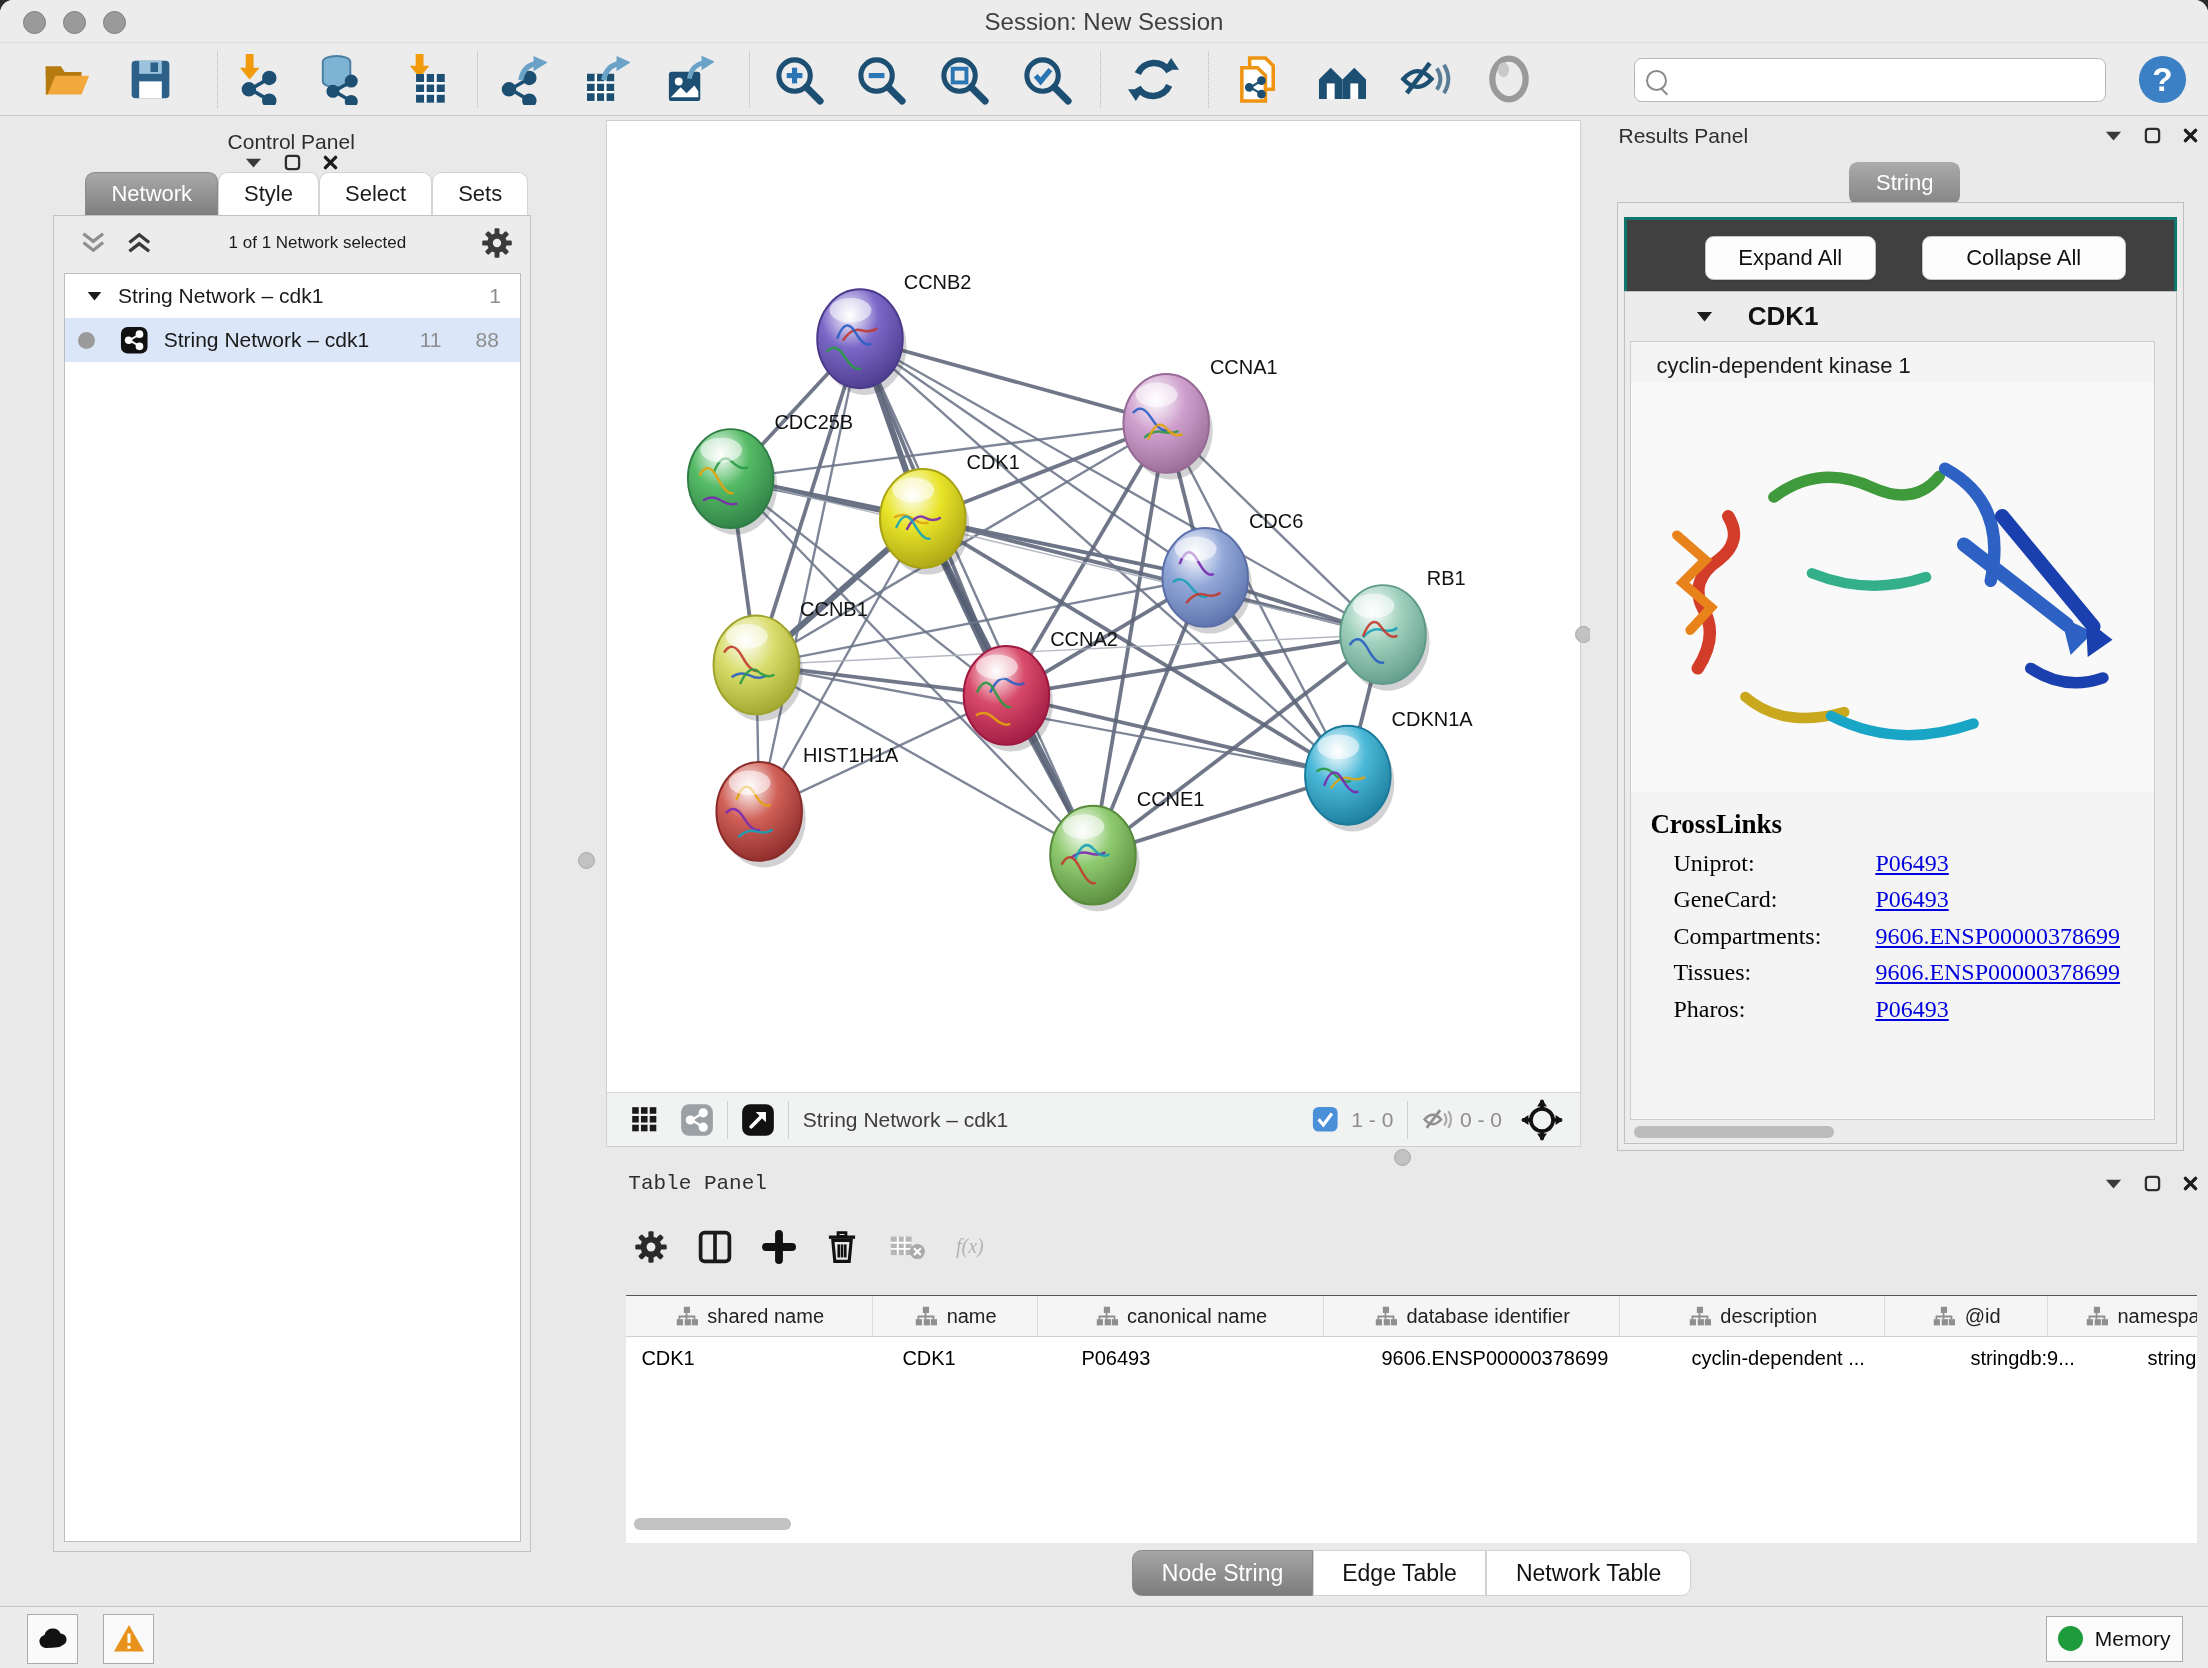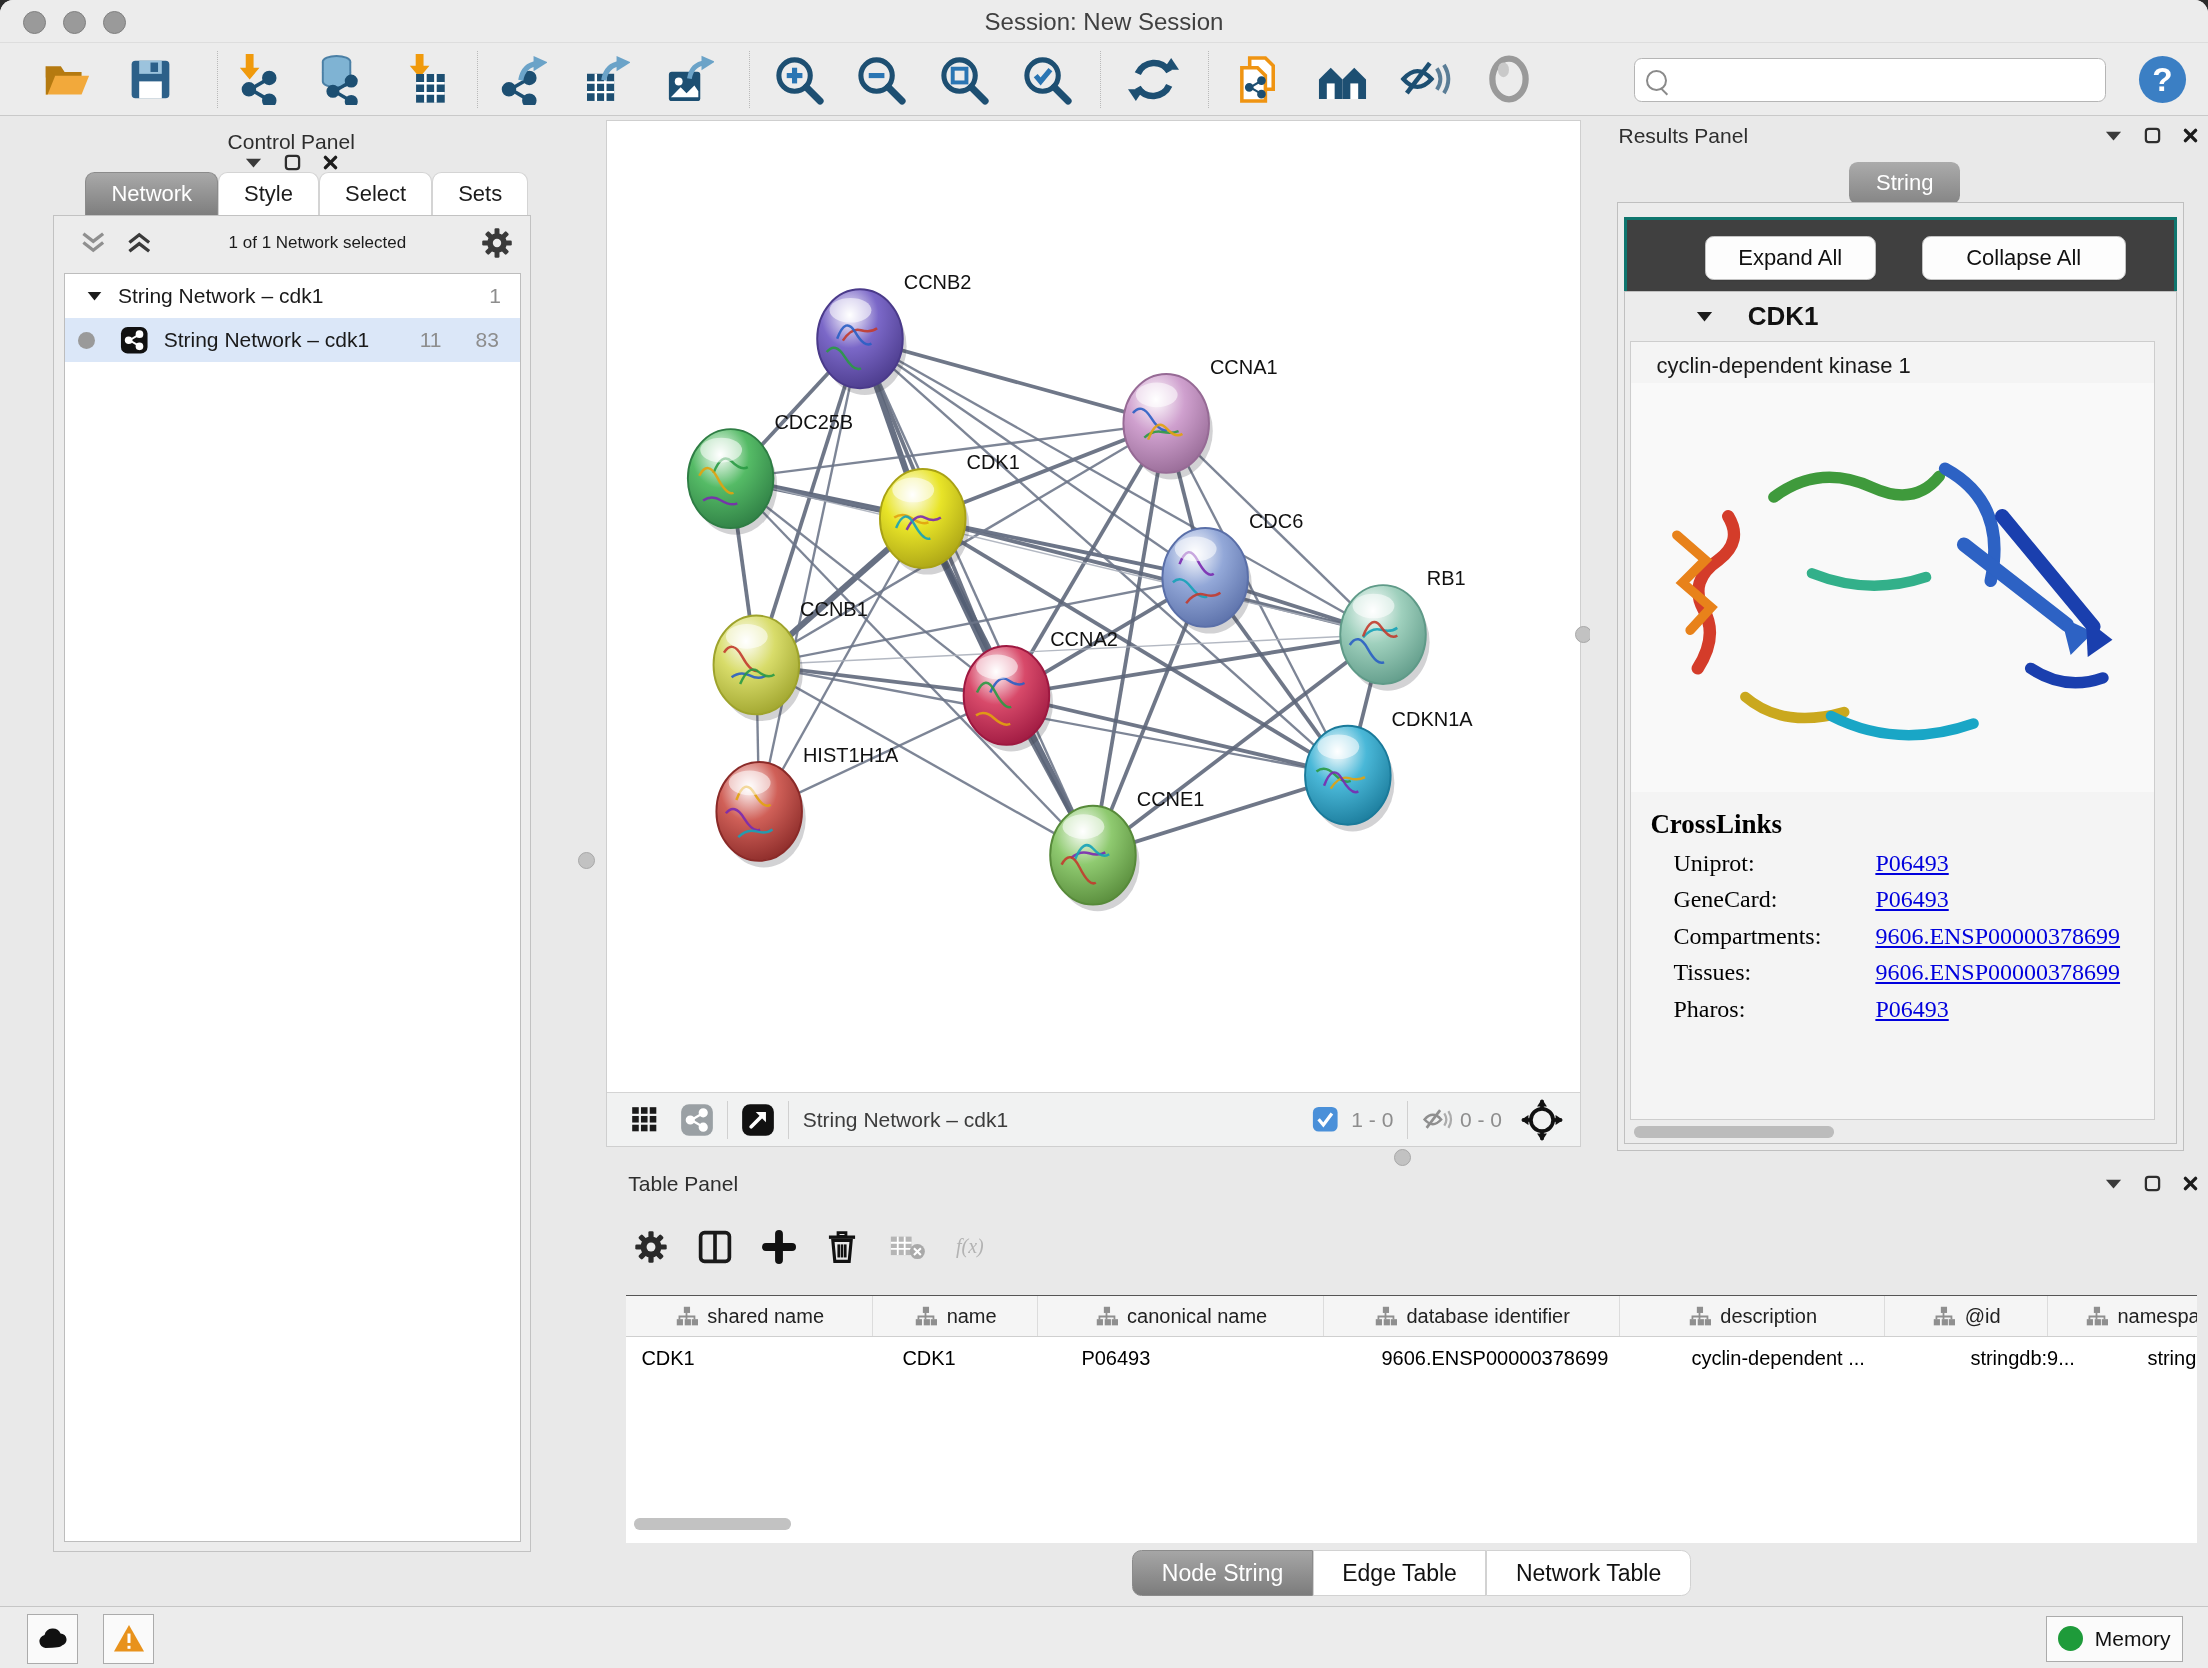--- a/index.html
+++ b/index.html
@@ -51,21 +51,21 @@
   .cdk-title{font-size:26px;font-weight:bold;color:#111;}
   .cdk-content{position:absolute;left:5.7px;right:21px;top:49px;bottom:23px;border:1px solid #cdcdcd;background:#f4f4f4;overflow:hidden;}
   .cdk-desc{font-size:22px;color:#1a1a1a;margin:11.4px 0 0 25px;}
   .xl-title{font-family:"Liberation Serif",serif;font-size:27px;font-weight:bold;color:#000;margin:17px 0 3.8px 19px;}
   .xl-row{display:flex;font-family:"Liberation Serif",serif;font-size:24px;margin:9.5px 0 0 42px;}
   .xl-label{width:202px;color:#000;}
   .xl-link{color:#0000dd;text-decoration:underline;}
   .hscroll-thumb{position:absolute;height:11.4px;border-radius:5.7px;background:#bcbcbc;}
   
   .table-panel{position:absolute;left:615px;top:1166px;width:1593px;height:438px;background:#e9e9e9;}
-  .tp-head{position:absolute;left:13.3px;top:5.7px;right:9.5px;display:flex;align-items:center;}
+  .tp-head{position:absolute;left:13.3px;top:5.7px;right:9.5px;display:flex;align-items:center;font-family:Liberation Mono, monospace;}
   .tp-toolbar{position:absolute;left:19px;top:49px;height:63px;display:flex;align-items:center;gap:30px;}
   .tp-table{position:absolute;left:11.4px;top:129px;right:11.4px;height:247px;background:#ffffff;border-top:1.9px solid #555;overflow:hidden;}
   .thead{display:flex;background:#f5f5f5;border-bottom:1px solid #cfcfcf;height:40px;}
   .th{display:flex;align-items:center;justify-content:center;gap:9.5px;font-size:20px;color:#222;border-right:1px solid #dcdcdc;flex:none;overflow:hidden;white-space:nowrap;}
   .trow{display:flex;height:42px;}
   .td{display:flex;align-items:center;font-size:20px;color:#000;padding-left:15px;flex:none;overflow:hidden;white-space:nowrap;}
   .tp-tabs{position:absolute;left:0;right:0;bottom:7.6px;display:flex;justify-content:center;}
   .tp-tab{height:44px;padding:0 28.5px;background:#ffffff;border:1px solid #d2d2d2;font-size:23px;color:#111;display:flex;align-items:center;}
   .tp-tab:first-child{border-radius:9.5px 0 0 9.5px;}
   .tp-tab:last-child{border-radius:0 9.5px 9.5px 0;}
@@ -369,21 +369,21 @@
           <span style="width:17px;height:17px;border-radius:50%;background:#9a9a9a;margin:0 25px 0 13.3px"></span>
           <svg width="28.5" height="28.5" viewBox="0 0 30 30" style="margin-right:15px">
               <rect x="1" y="1" width="28" height="28" rx="7" fill="#111"></rect>
               <g color="#ffffff">
                 <use href="#sym-share" x="4" y="4" width="22" height="22"></use>
               </g>
             </svg>
           <span>String Network – cdk1</span>
           <span style="flex:1"></span>
           <span class="count" style="margin-right:34px">11</span>
-          <span class="count" style="margin-right:21px">83</span>
+          <span class="count" style="margin-right:21px">88</span>
         </div>
       </div>
     </div>
   </div>
   <div class="handle-dot" style="left:578px;top:852px"></div>
 
   <div class="net-panel">
     <svg id="net-svg" width="971" height="970" viewBox="0 0 1021 1020">
         <defs>
           <radialGradient id="ng0" cx="38%" cy="26%" r="80%">

